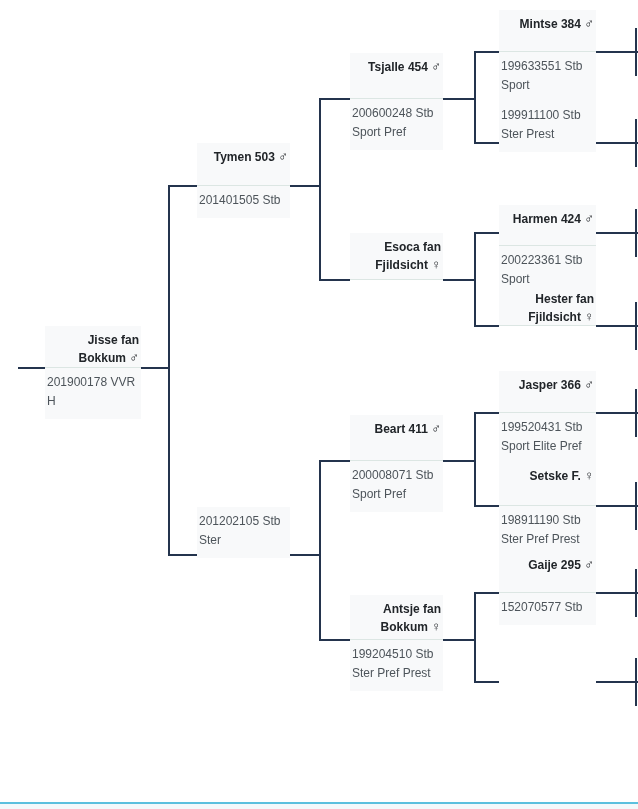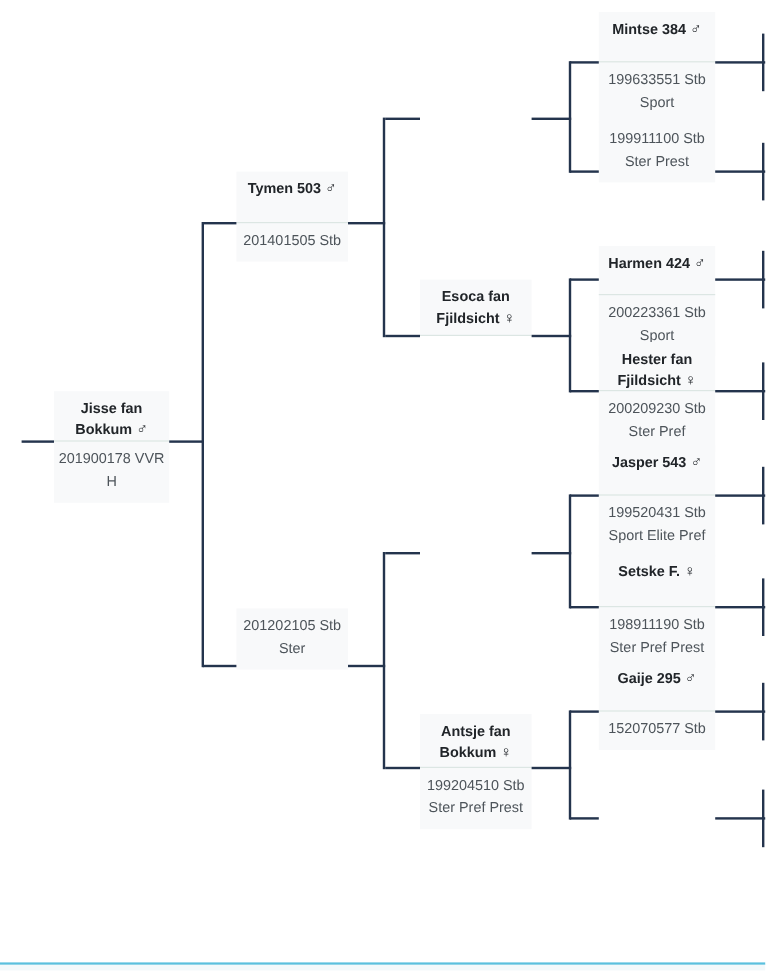--- a/index.html
+++ b/index.html
@@ -12,35 +12,34 @@
   }
   .pbox{
     position:absolute;
     background:var(--boxbg,#f8f9fa);
     box-sizing:border-box;
     cursor:pointer;
   }
   .pname{
     box-sizing:border-box;
     border-bottom:1px solid var(--divider,#dce6e3);
-    text-align:center;
+    text-align:right;
     font-weight:bold;
     font-size:12px;
     line-height:18px;
     padding:5px 2px 0 2px;
     color:var(--namecolor,#212529);
     overflow:hidden;
   }
   .sym{
     font-weight:400;
     font-size:13px;
     color:var(--namecolor,#212529);
   }
   .pinfo{
-    text-align:center;
     font-size:12px;
     line-height:19px;
     padding:5px 2px 8px 2px;
     color:var(--infocolor,#4d545a);
   }
   .hline,.vline{
     position:absolute;
     background:var(--connector,#24344d);
   }
   .bottom-rule{
@@ -65,45 +64,52 @@
   </div>
 
   <div class="pbox" style="left:197px;top:143px;width:93px">
     <div class="pname" style="height:43px"><span>Tymen 503</span> <span class="sym">♂</span></div>
     <div class="pinfo">201401505 Stb</div>
   </div>
   <div class="pbox" style="left:197px;top:507px;width:93px">
     <div class="pinfo">201202105 Stb Ster</div>
   </div>
 
+  <div class="pbox" style="left:350px;top:53px;width:93px">
+    <div class="pname" style="height:46px"><span>Tsjalle 454</span> <span class="sym">♂</span></div>
+    <div class="pinfo">200600248 Stb Sport Pref</div>
+  </div>
   <div class="pbox" style="left:350px;top:233px;width:93px">
     <div class="pname" style="height:47px"><span>Esoca fan Fjildsicht</span> <span class="sym">♀</span></div>
+  </div>
+  <div class="pbox" style="left:350px;top:415px;width:93px">
+    <div class="pname" style="height:46px"><span>Beart 411</span> <span class="sym">♂</span></div>
+    <div class="pinfo">200008071 Stb Sport Pref</div>
   </div>
   <div class="pbox" style="left:350px;top:595px;width:93px">
     <div class="pname" style="height:45px"><span>Antsje fan Bokkum</span> <span class="sym">♀</span></div>
     <div class="pinfo">199204510 Stb Ster Pref Prest</div>
   </div>
 
   <div class="pbox" style="left:499px;top:10px;width:97px">
     <div class="pname" style="height:42px"><span>Mintse 384</span> <span class="sym">♂</span></div>
     <div class="pinfo">199633551 Stb Sport</div>
   </div>
   <div class="pbox" style="left:499px;top:101px;width:97px">
     <div class="pinfo">199911100 Stb Ster Prest</div>
   </div>
   <div class="pbox" style="left:499px;top:205px;width:97px">
     <div class="pname" style="height:41px"><span>Harmen 424</span> <span class="sym">♂</span></div>
     <div class="pinfo">200223361 Stb Sport</div>
   </div>
   <div class="pbox" style="left:499px;top:285px;width:97px">
     <div class="pname" style="height:41px"><span>Hester fan Fjildsicht</span> <span class="sym">♀</span></div>
-    <div class="pinfo">200209230 Stb Ster Pref</div>
   </div>
   <div class="pbox" style="left:499px;top:371px;width:97px">
-    <div class="pname" style="height:42px"><span>Jasper 543</span> <span class="sym">♂</span></div>
+    <div class="pname" style="height:42px"><span>Jasper 366</span> <span class="sym">♂</span></div>
     <div class="pinfo">199520431 Stb Sport Elite Pref</div>
   </div>
   <div class="pbox" style="left:499px;top:462px;width:97px">
     <div class="pname" style="height:44px"><span>Setske F.</span> <span class="sym">♀</span></div>
     <div class="pinfo">198911190 Stb Ster Pref Prest</div>
   </div>
   <div class="pbox" style="left:499px;top:551px;width:97px">
     <div class="pname" style="height:42px"><span>Gaije 295</span> <span class="sym">♂</span></div>
     <div class="pinfo">152070577 Stb</div>
   </div>

